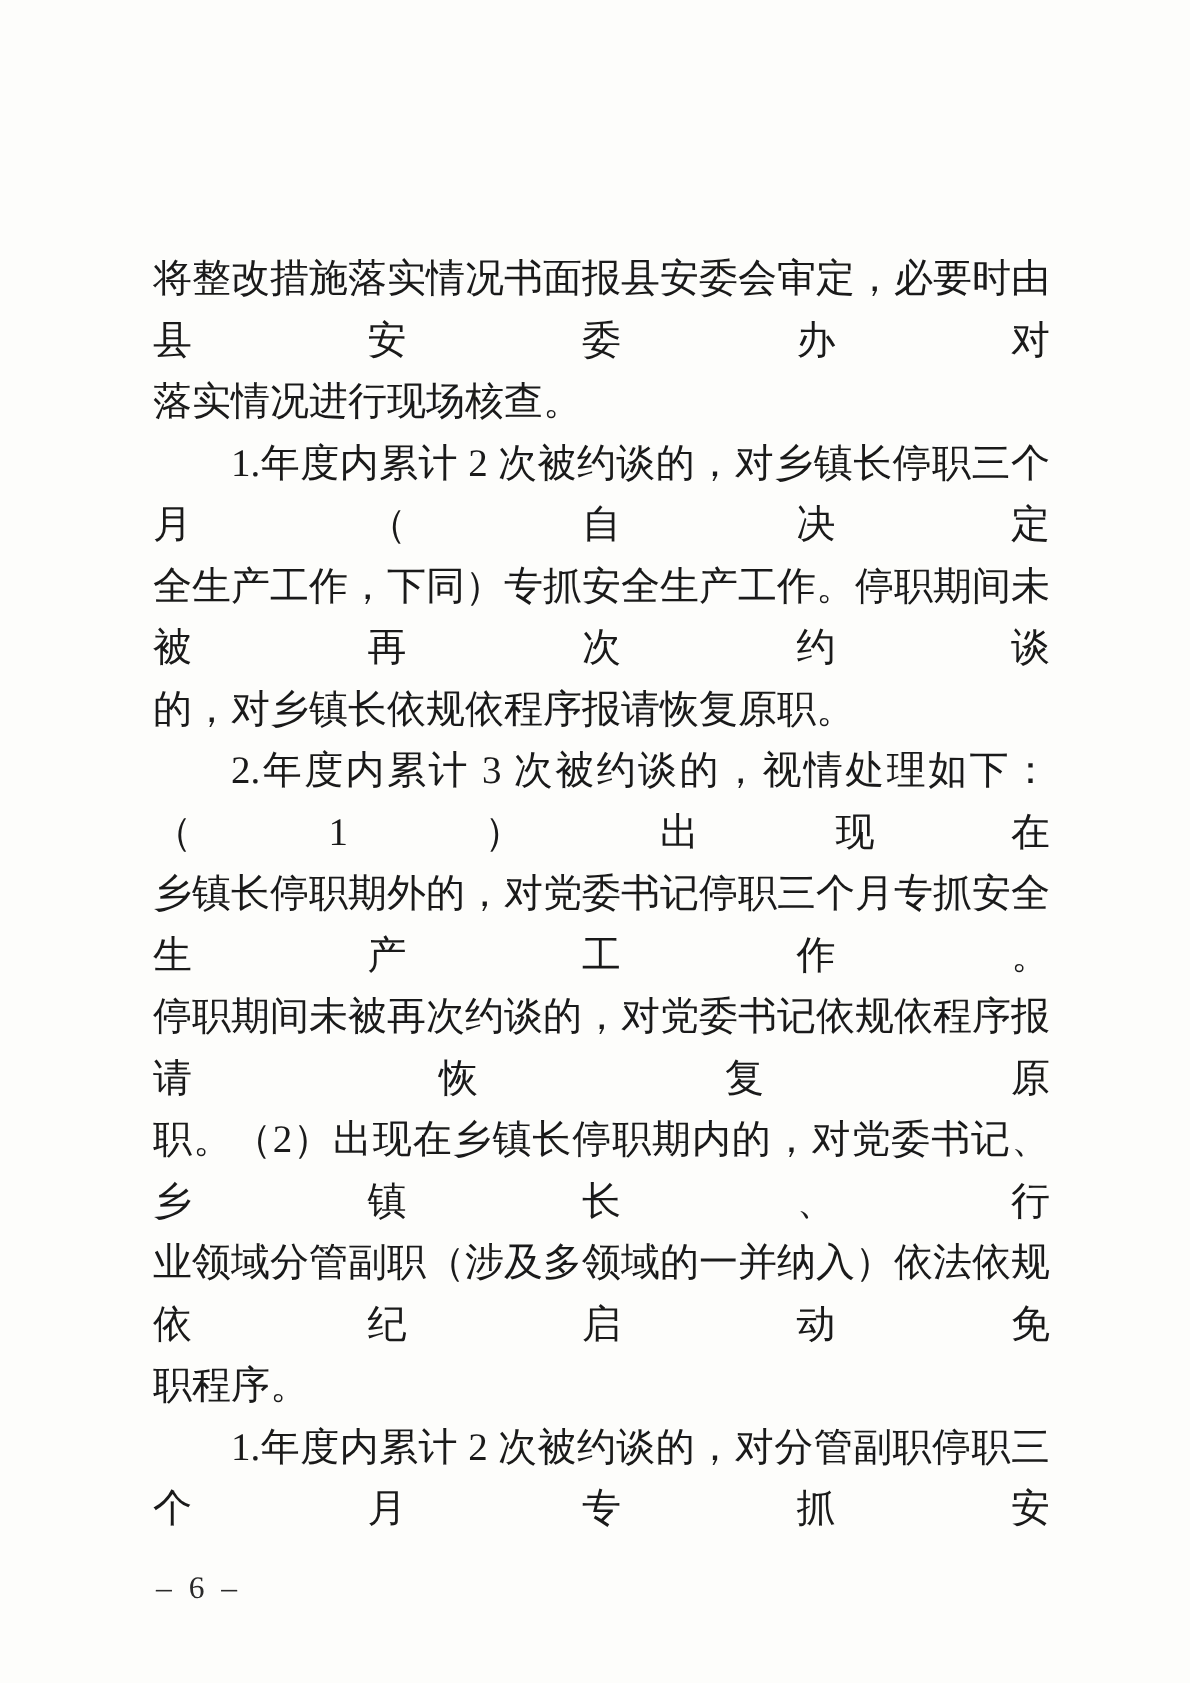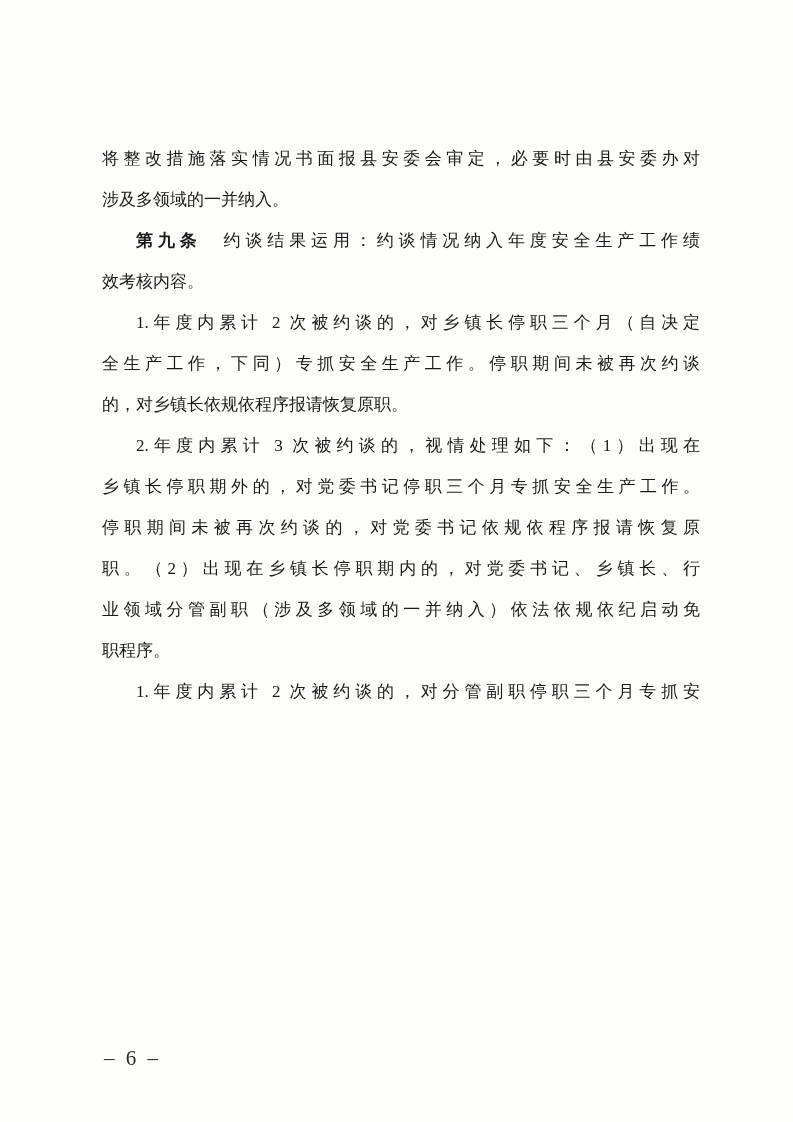--- a/index.html
+++ b/index.html
@@ -11,23 +11,23 @@
     height: 1122px;
     position: relative;
     background: #fdfdfb;
     font-family: "Liberation Serif", "DejaVu Serif", serif;
     color: #1a1a1a;
     overflow: hidden;
   }
   .text-block {
     position: absolute;
     left: 102px;
-    top: 138px;
+    top: 165px;
     width: 598px;
-    font-size: 17px;
+    font-size: 26px;
     line-height: 41px;
   }
   .line {
     text-align: justify;
     white-space: normal;
   }
   .line.j {
     text-align-last: justify;
   }
   .indent {
@@ -45,27 +45,23 @@
     color: #2a2a2a;
   }
 </style>
 </head>
 <body>
 
 <div class="text-block">
 
   <div>
     <div class="line j">将整改措施落实情况书面报县安委会审定，必要时由县安委办对</div>
-    <div class="line">涉及多领域的一并纳入。</div>
+    <div class="line">落实情况进行现场核查。</div>
   </div>
 
-  <div>
-    <div class="line j indent"><span class="bold">第九条</span><span>　约谈结果运用：约谈情况纳入年度安全生产工作绩</span></div>
-    <div class="line">效考核内容。</div>
-  </div>
 
 
   <div>
     <div class="line j indent">1.年度内累计 2 次被约谈的，对乡镇长停职三个月（自决定</div>
     <div class="line j">全生产工作，下同）专抓安全生产工作。停职期间未被再次约谈</div>
     <div class="line">的，对乡镇长依规依程序报请恢复原职。</div>
   </div>
 
   <div>
     <div class="line j indent">2.年度内累计 3 次被约谈的，视情处理如下：（1）出现在</div>

